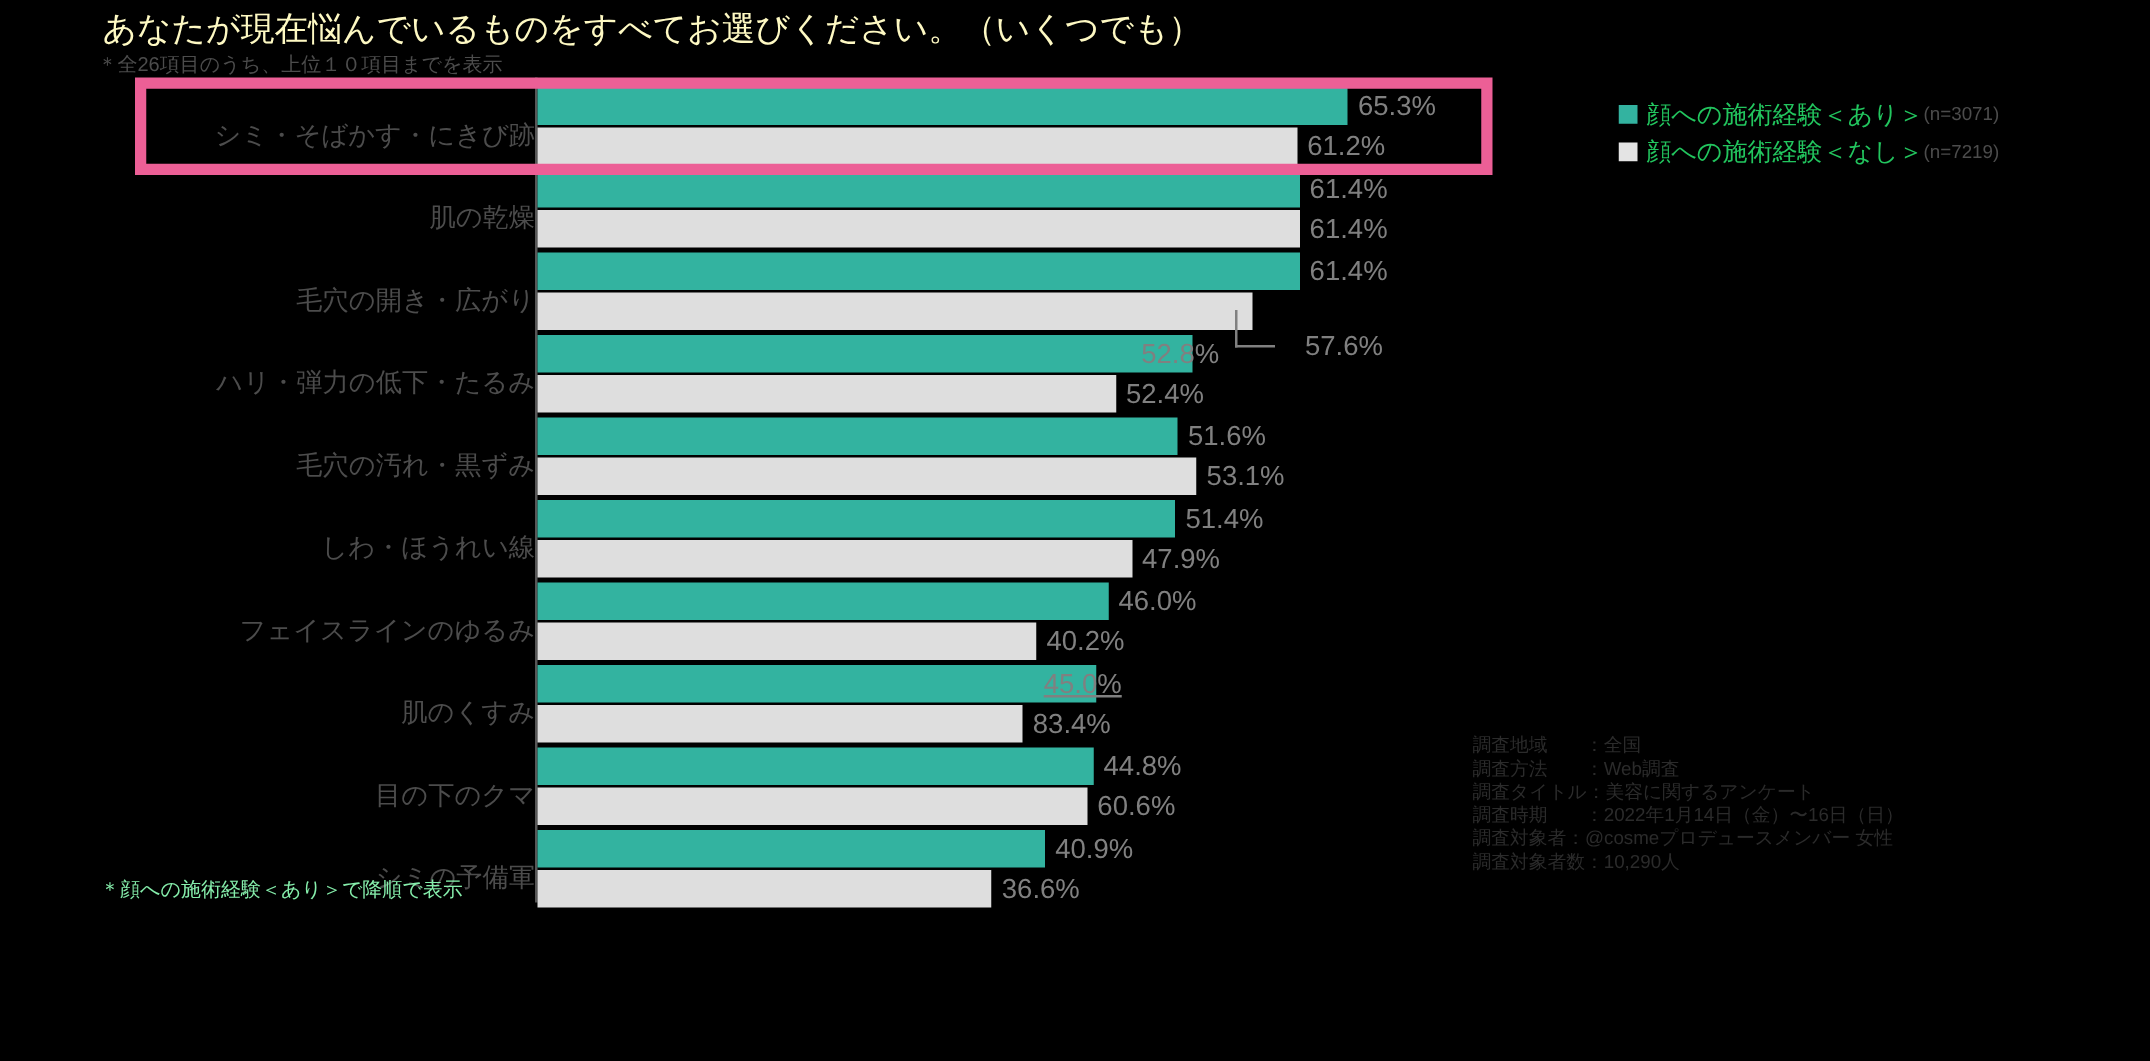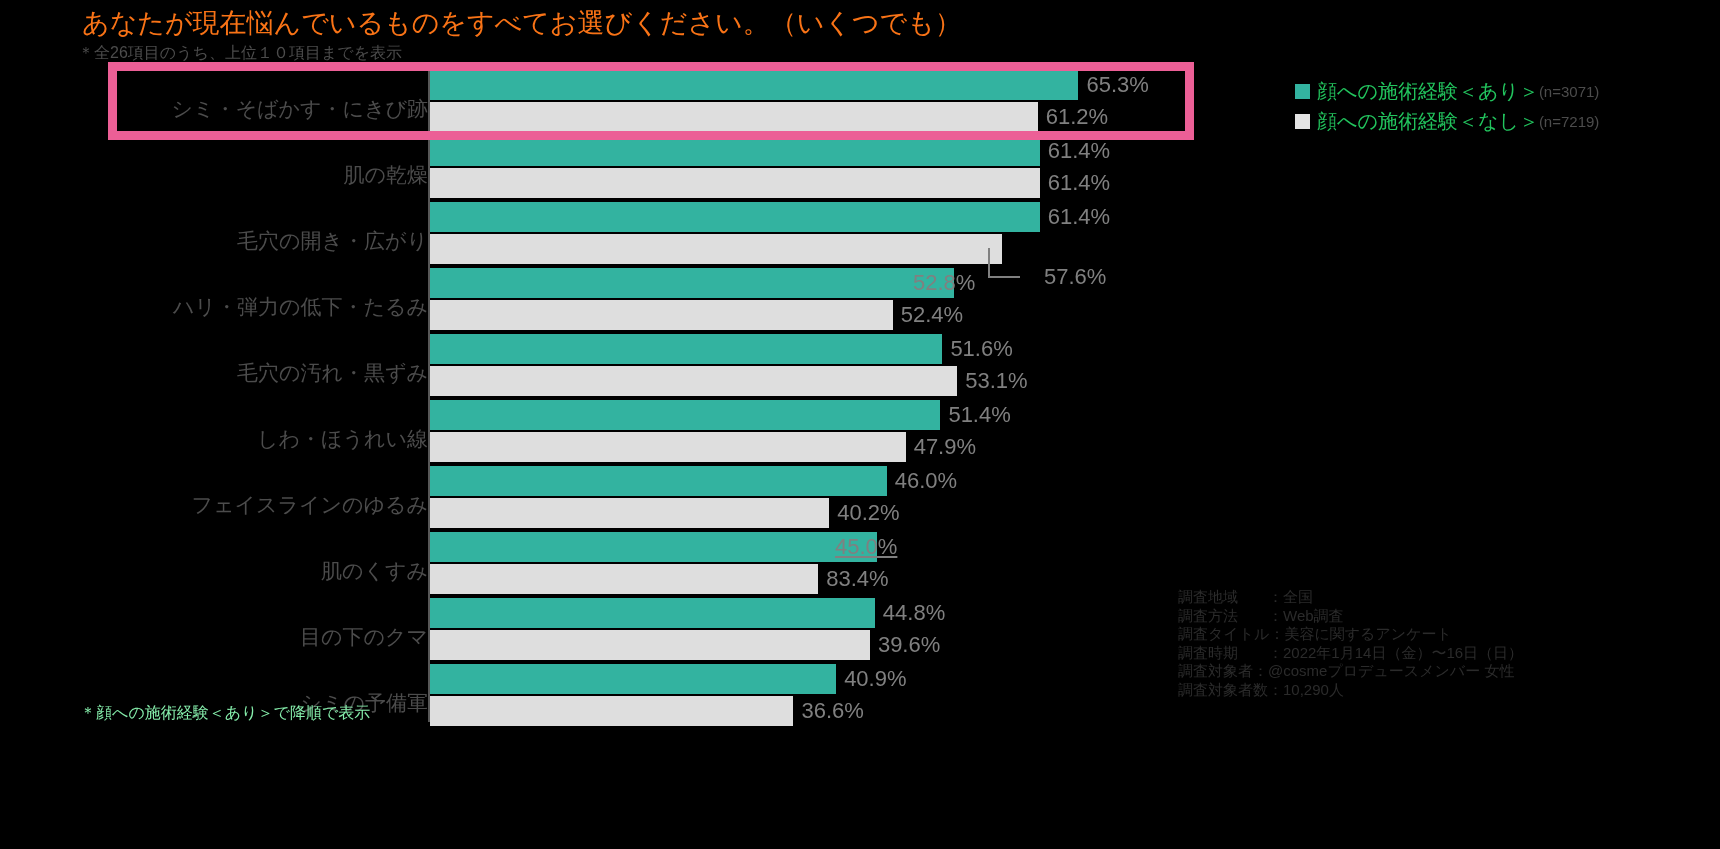--- a/index.html
+++ b/index.html
@@ -6,21 +6,21 @@
   body{
     width:1720px;height:849px;position:relative;overflow:hidden;
     font-family:"Liberation Sans","DejaVu Sans",sans-serif;
     color:#4a4a4a;
   }
   .root{position:absolute;inset:0;}
 
   
   .title{
     position:absolute;left:82px;top:6px;
-    font-size:27px;line-height:34px;color:#f97316;white-space:nowrap;
+    font-size:27px;line-height:34px;color:#fef9c3;white-space:nowrap;
   }
   .subtitle{
     position:absolute;left:78px;top:42px;
     font-size:16px;line-height:22px;color:#4c4c4c;white-space:nowrap;
   }
 
   
   .plot{position:absolute;left:0;top:62px;width:1720px;height:660px;}
   .axis-line{
     position:absolute;left:428px;top:0;width:2px;height:660px;
@@ -137,21 +137,21 @@
         <div class="bar a" style="top: 0px; width: 446.85px;"></div>
         <div class="val" style="left: 835px; top: 0px; text-decoration: underline;">45.0%</div>
         <div class="bar b" style="top: 32px; width: 388.263px;"></div>
         <div class="val" style="left: 826.263px; top: 32px;">83.4%</div>
       </div>
       <div class="row" style="top: 536px; height: 62px;">
         <div class="cat-label" style="top: 26px;">目の下のクマ</div>
         <div class="bar a" style="top: 0px; width: 444.864px;"></div>
         <div class="val" style="left: 882.864px; top: 0px;">44.8%</div>
         <div class="bar b" style="top: 32px; width: 439.899px;"></div>
-        <div class="val" style="left: 877.899px; top: 32px;">39.6%</div>
+        <div class="val" style="left: 877.899px; top: 32px;">60.6%</div>
       </div>
       <div class="row" style="top: 602px; height: 62px;">
         <div class="cat-label" style="top: 26px;">シミの予備軍</div>
         <div class="bar a" style="top: 0px; width: 406.137px;"></div>
         <div class="val" style="left: 844.137px; top: 0px;">40.9%</div>
         <div class="bar b" style="top: 32px; width: 363.438px;"></div>
         <div class="val" style="left: 801.438px; top: 32px;">36.6%</div>
       </div>
     </div>
 

